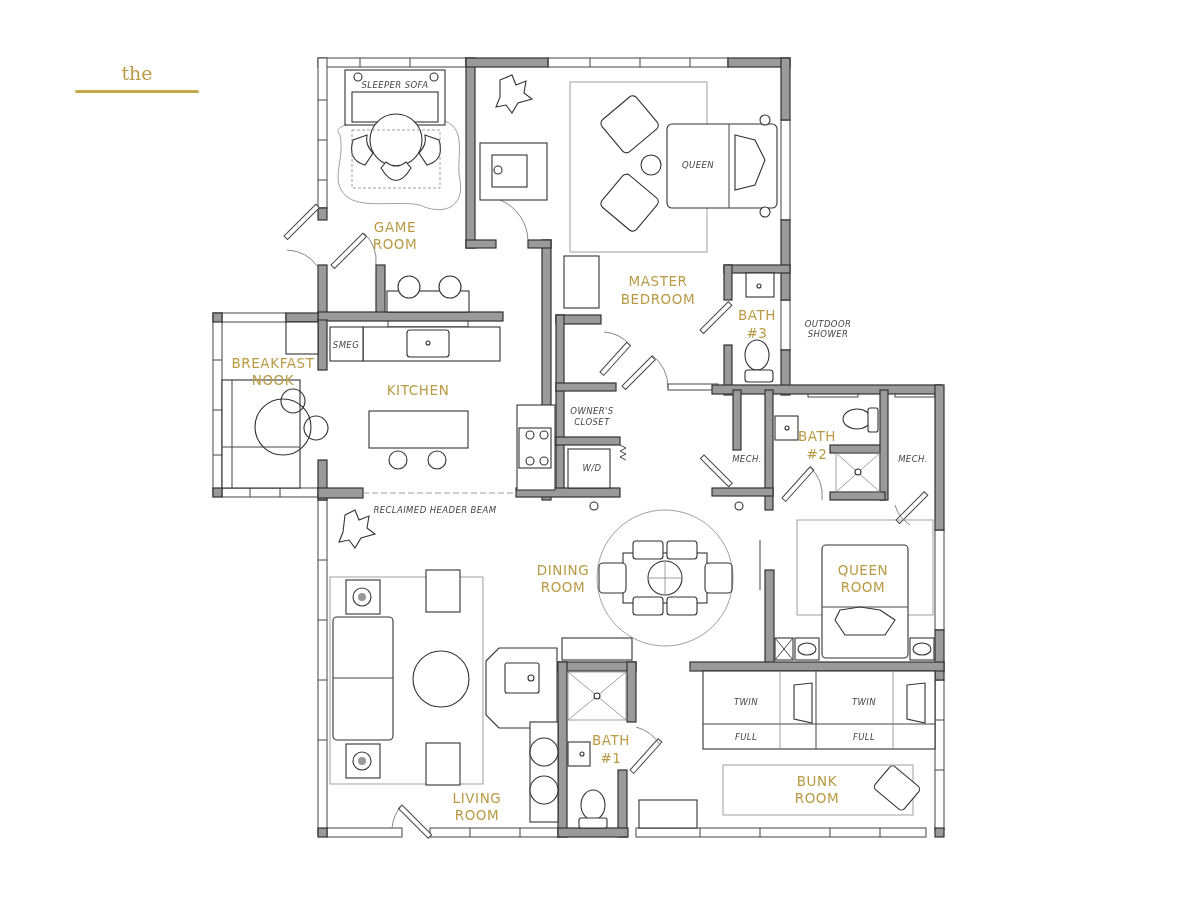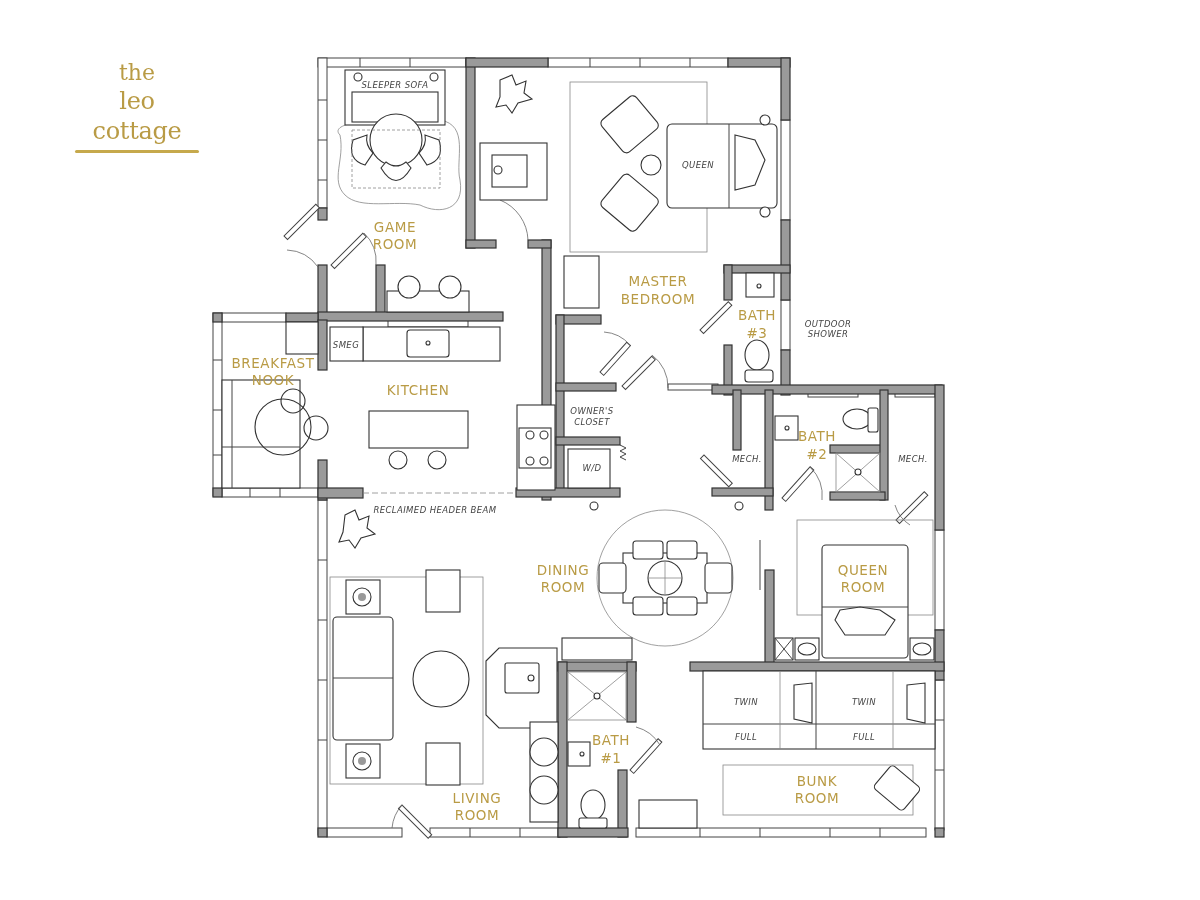--- a/index.html
+++ b/index.html
@@ -1,37 +1,36 @@
 <!DOCTYPE html>
 <html><head>
 <meta charset="utf-8">
 <style>
   html, body { margin:0; padding:0; background:#ffffff; }
   body { width:1200px; height:900px; position:relative; overflow:hidden; font-family:"DejaVu Sans", sans-serif; }
   .logo { position:absolute; left:72px; top:60px; width:130px; text-align:center; color:#b99b45; font-family:"DejaVu Serif", serif; }
-  .logo .l1 { font-size:22px; line-height:26px; }
+  .logo .l1 { font-size:19px; line-height:26px; }
   .logo .l2 { font-size:24px; line-height:30px; letter-spacing:-0.3px; }
   .logo .rule { margin:4px auto 0; width:124px; height:3px; background:#c6a94c; border-radius:2px; }
   svg.plan { position:absolute; left:0; top:0; }
   .wall { fill:#9a9a9a; stroke:#333; stroke-width:1.2; }
   .win { fill:#fff; stroke:#444; stroke-width:1; }
   .line { fill:none; stroke:#444; stroke-width:1; }
   .thin { fill:none; stroke:#888; stroke-width:0.8; }
   .furn { fill:#fff; stroke:#333; stroke-width:1.1; }
   .room-label { fill:#b99b45; font-family:"DejaVu Sans", sans-serif; font-size:13.5px; letter-spacing:0.6px; text-anchor:middle; }
   .note { fill:#444; font-family:"DejaVu Sans", sans-serif; font-size:8.5px; font-style:italic; letter-spacing:0.4px; text-anchor:middle; }
   .door { fill:#fff; stroke:#444; stroke-width:1; }
   .arc { fill:none; stroke:#666; stroke-width:0.8; }
 </style>
 </head>
 <body>
 
 <div class="logo">
   <div class="l1">the</div>
-  <div class="l2">leo cottage</div>
   <div class="rule"></div>
 </div>
 
 <svg class="plan" width="1200" height="900" viewBox="0 0 1200 900">
 
   <g>
 
     <rect class="win" x="318" y="58" width="148" height="9"></rect>
 
     <rect class="win" x="318" y="58" width="9" height="150"></rect>

